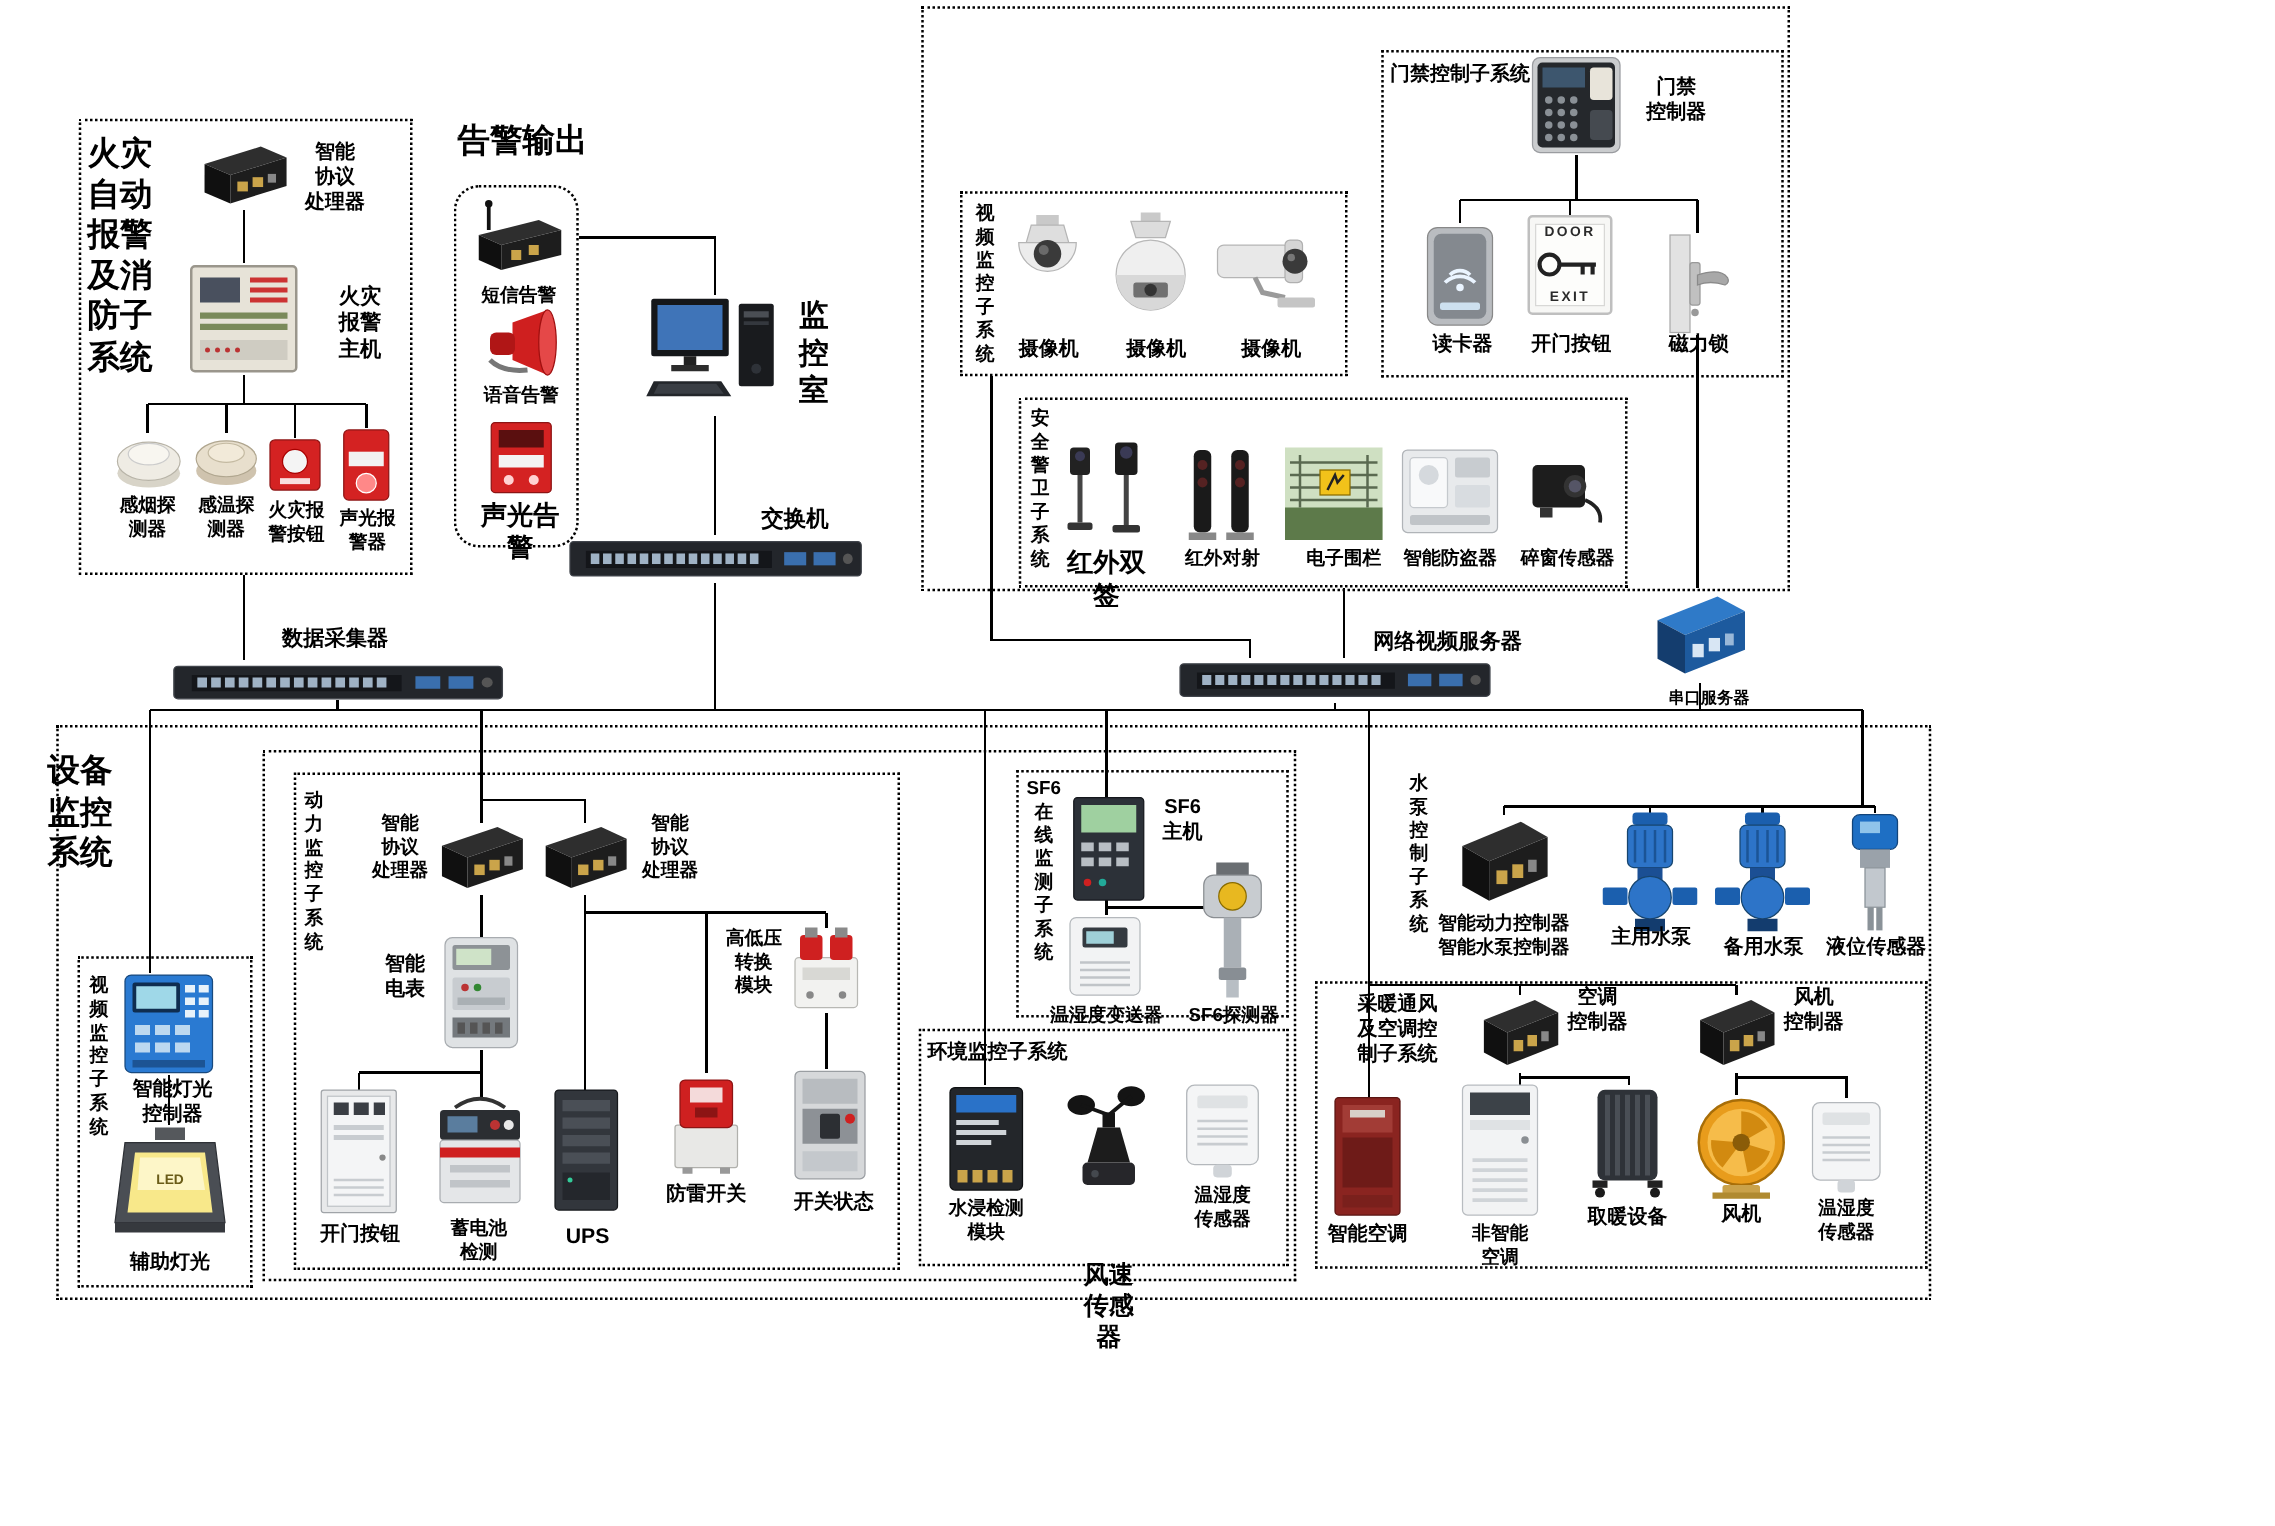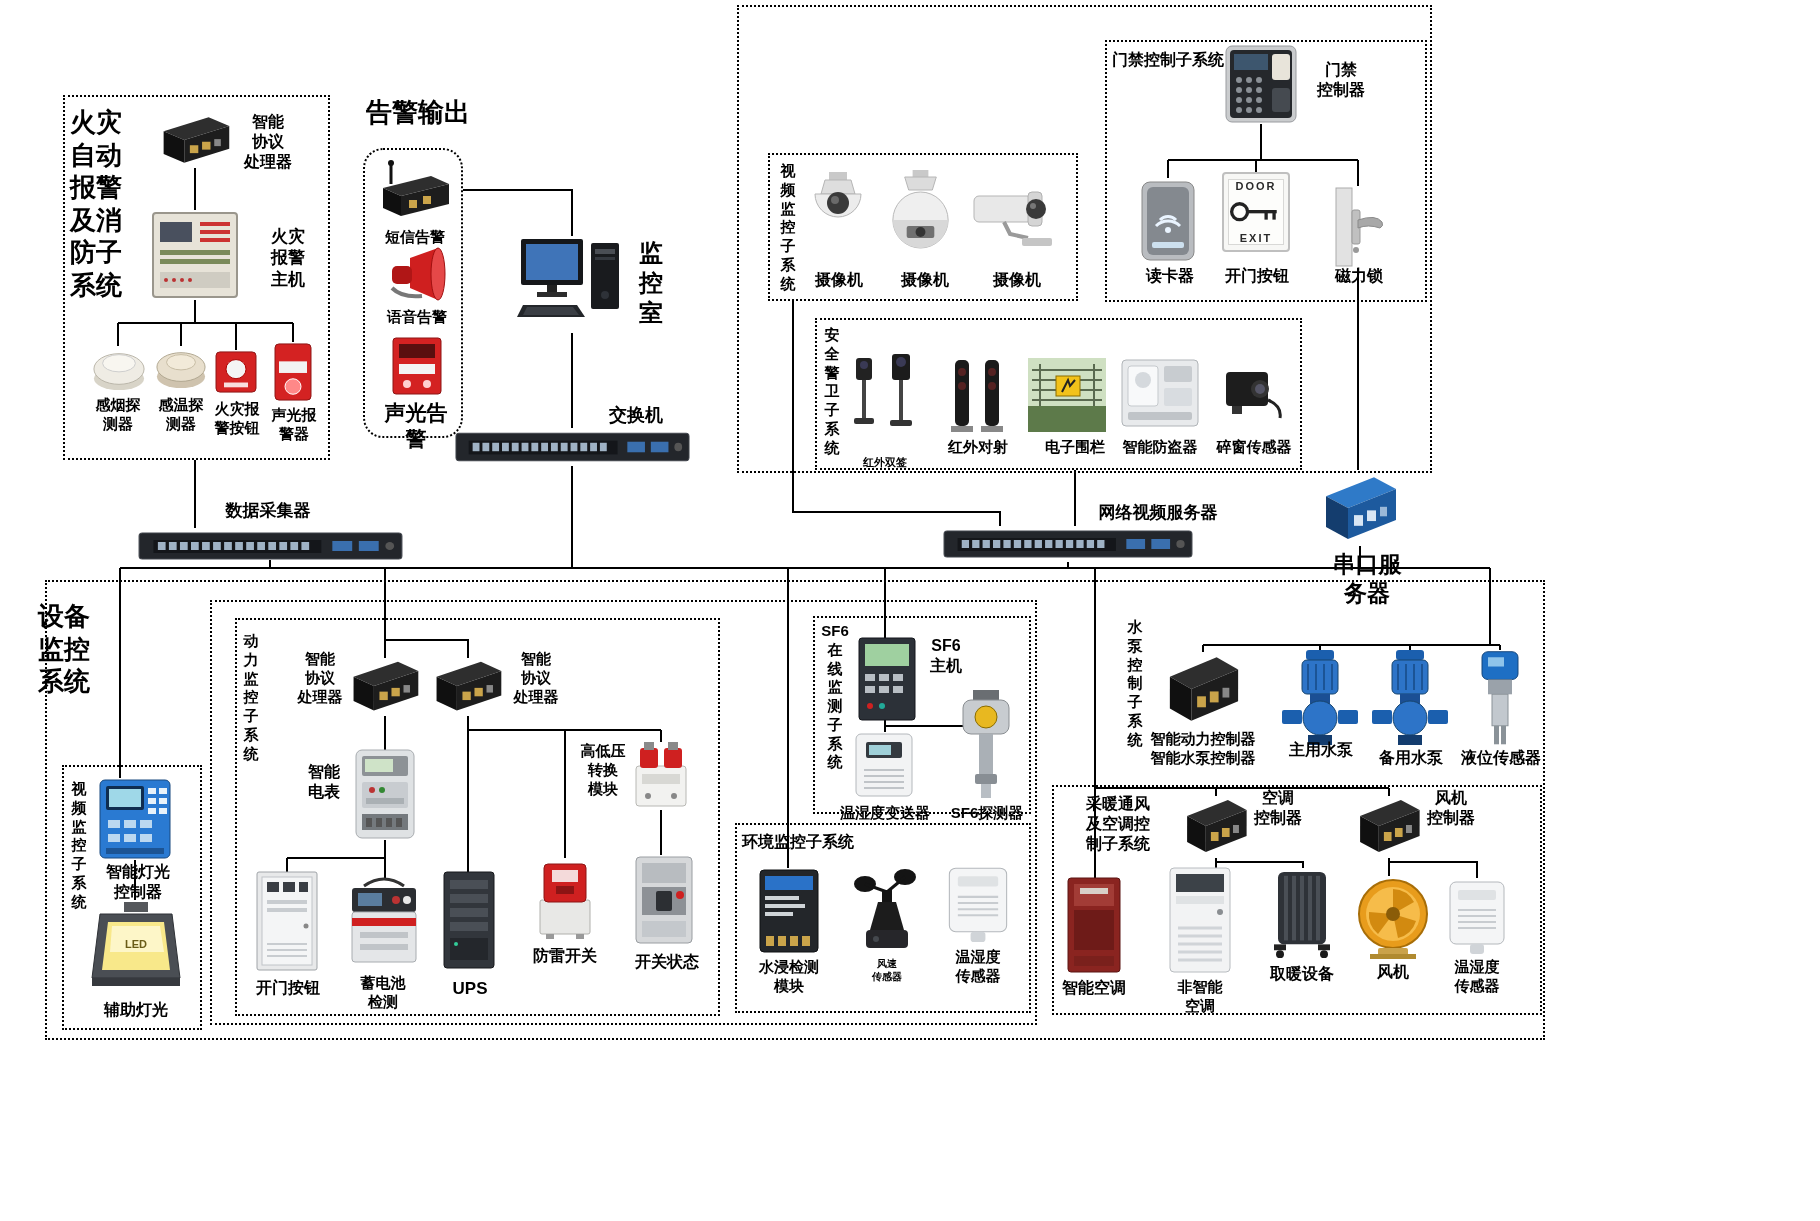--- a/index.html
+++ b/index.html
@@ -717,21 +717,21 @@
 <div class="dev" style="left:1120px;top:356px;width:80px;height:74px">
       <svg>
         <use href="#s-antitheft"></use>
       </svg>
     </div>
 <div class="dev" style="left:1216px;top:356px;width:74px;height:74px">
       <svg>
         <use href="#s-window"></use>
       </svg>
     </div>
-<div class="lbl" style="left:850px;top:456px;width:70px;font-size:11px">红外双签</div>
+<div class="lbl" style="left:850px;top:438px;width:70px;font-size:21px">红外双签</div>
 <div class="lbl" style="left:944px;top:438px;width:68px;font-size:15px">红外对射</div>
 <div class="lbl" style="left:1040px;top:438px;width:70px;font-size:15px">电子围栏</div>
 <div class="lbl" style="left:1118px;top:438px;width:84px;font-size:15px">智能防盗器</div>
 <div class="lbl" style="left:1214px;top:438px;width:80px;font-size:15px">碎窗传感器</div>
 
 <div class="lbl" style="left:218px;top:500px;width:100px;font-size:17px">数据采集器</div>
 <div class="dev" style="left:138px;top:528px;width:265px;height:36px">
       <svg>
         <use href="#s-rack"></use>
       </svg>
@@ -740,21 +740,21 @@
 <div class="dev" style="left:943px;top:526px;width:250px;height:36px">
       <svg>
         <use href="#s-rack"></use>
       </svg>
     </div>
 <div class="dev" style="left:1320px;top:470px;width:80px;height:76px">
       <svg>
         <use href="#s-dtu-b"></use>
       </svg>
     </div>
-<div class="lbl" style="left:1322px;top:550px;width:90px;font-size:23px">串口服务器</div>
+<div class="lbl" style="left:1322px;top:550px;width:90px;font-size:13px">串口服务器</div>
 
 <div class="lbl" style="left:36px;top:600px;width:56px;font-size:26px">设备
 监控
 系统</div>
 
 <div class="lbl" style="left:68px;top:780px;width:22px;font-size:15px">视
 频
 监
 控
 子
@@ -879,21 +879,21 @@
         <use href="#s-water"></use>
       </svg>
     </div>
 <div class="lbl" style="left:752px;top:958px;width:74px;font-size:15px">水浸检测
 模块</div>
 <div class="dev" style="left:848px;top:862px;width:78px;height:94px">
       <svg>
         <use href="#s-wind"></use>
       </svg>
     </div>
-<div class="lbl" style="left:858px;top:958px;width:58px;font-size:10px">风速
+<div class="lbl" style="left:858px;top:1008px;width:58px;font-size:20px">风速
 传感器</div>
 <div class="dev" style="left:943px;top:862px;width:70px;height:82px">
       <svg>
         <use href="#s-thsensor"></use>
       </svg>
     </div>
 <div class="lbl" style="left:948px;top:948px;width:60px;font-size:15px">温湿度
 传感器</div>
 
 <div class="lbl" style="left:1124px;top:618px;width:22px;font-size:15px">水

